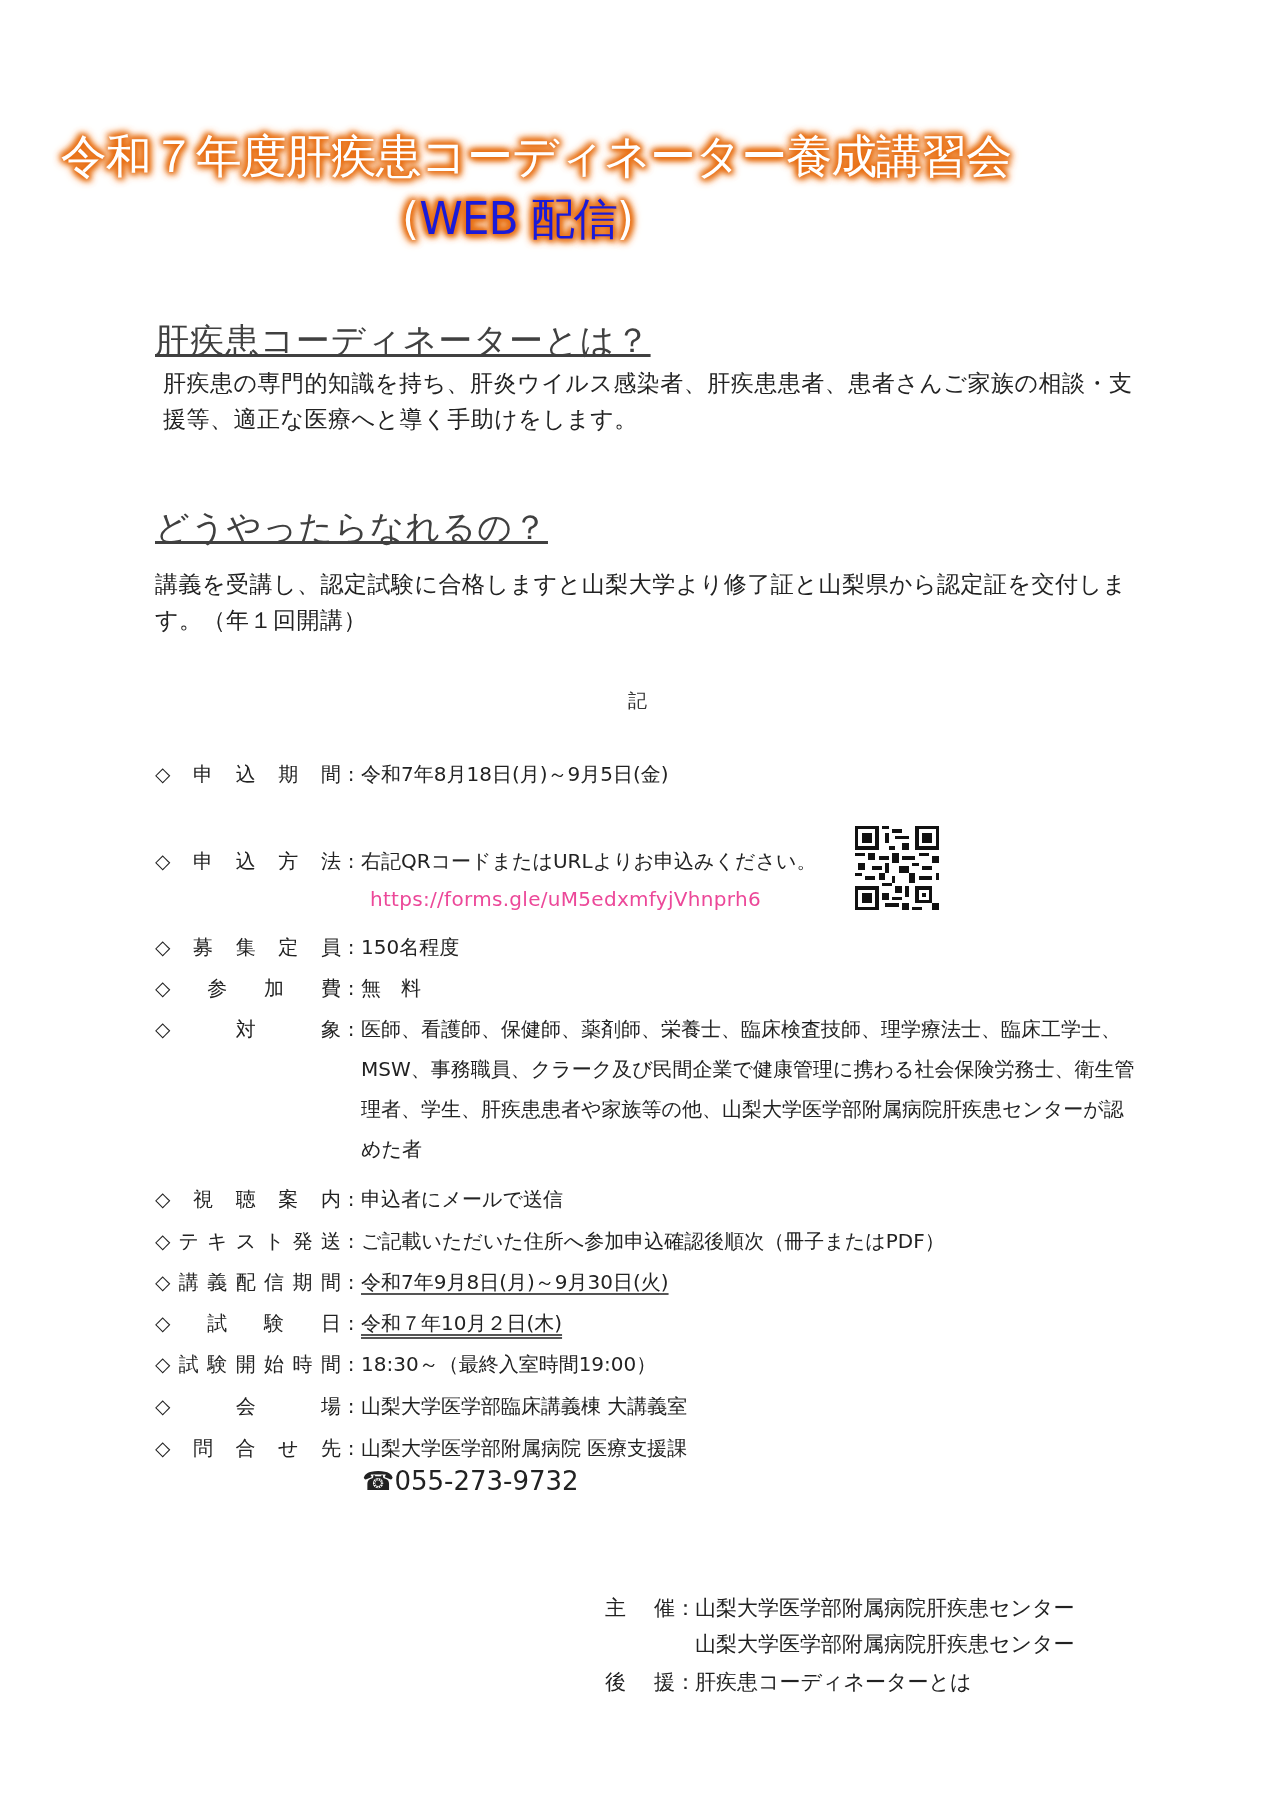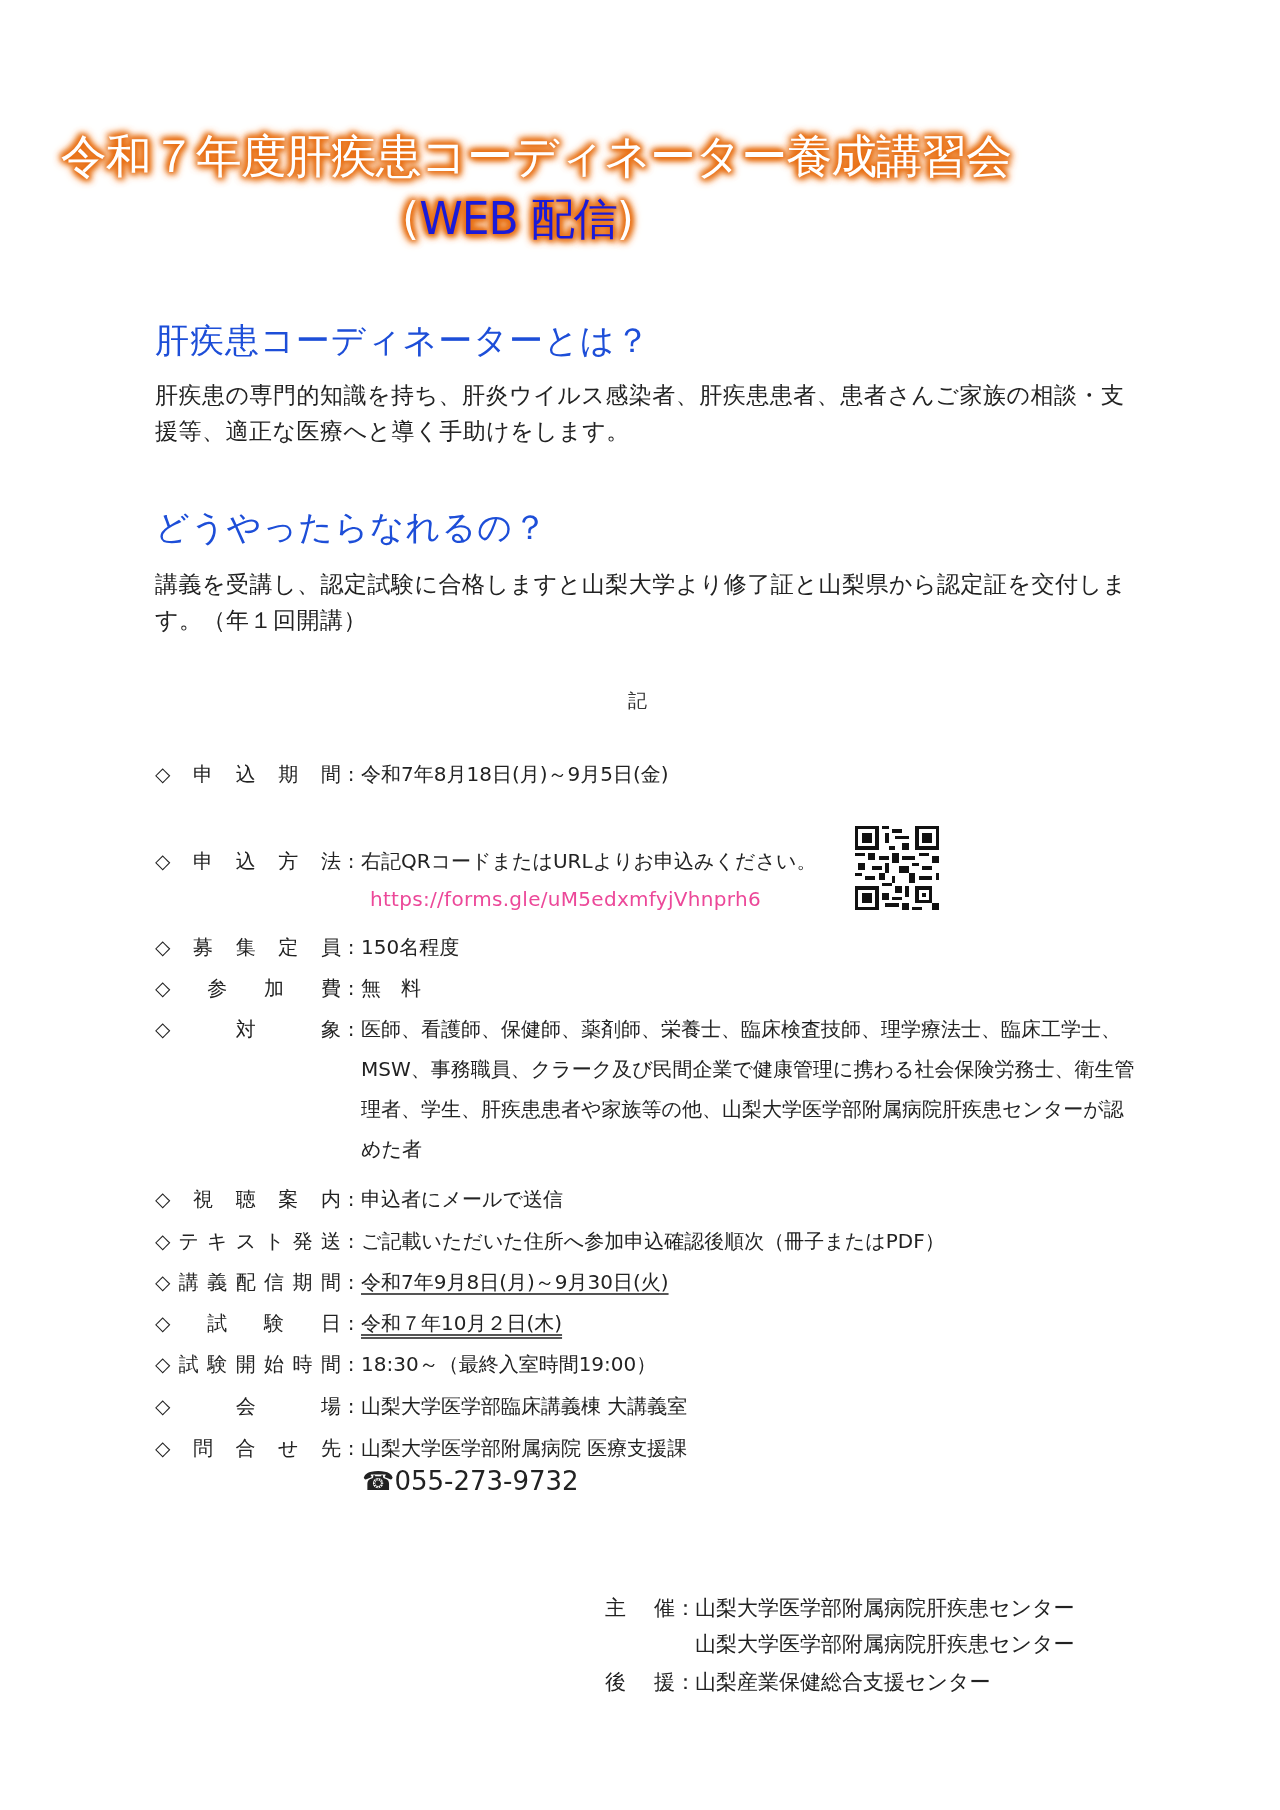--- a/index.html
+++ b/index.html
@@ -24,22 +24,23 @@
     font-size: 44px; line-height: 54px;
     text-shadow:
       0 0 4px #e86d12, 0 0 6px #e86d12, 0 0 8px #e86d12,
       0 0 10px #ee7a1c, 0 0 12px #f08a2a, 2px 2px 6px #e06a10, -2px -2px 6px #e06a10;
   }
   .subtitle .paren { color: #ffffff; }
   .subtitle .web { color: #1a1ad8; letter-spacing: -1px; }
 
   
   .heading {
-    left: 155px; font-size: 34px; line-height: 44px; color: #1d4ed8;
+    left: 155px; font-size: 34px; line-height: 44px; color: #404040;
     letter-spacing: 1px;
+    text-decoration: underline;
   }
   .para {
     left: 155px; width: 990px; font-size: 23px; line-height: 36px;
     color: #222222; letter-spacing: 0.5px;
   }
 
   .ki { left: 628px; top: 688px; font-size: 19px; color: #333; }
 
   
   .row { left: 155px; font-size: 20px; line-height: 28px; color: #222; display: flex; }
@@ -64,21 +65,21 @@
 </style>
 </head>
 <body>
 
 <div class="abs title">令和７年度肝疾患コーディネーター養成講習会</div>
 <div class="abs subtitle">
   <span class="paren">(</span><span class="web">WEB 配信</span><span class="paren">)</span>
 </div>
 
 <div class="abs heading" style="top:318px;">肝疾患コーディネーターとは？</div>
-<div class="abs para" style="top:377px;">肝疾患の専門的知識を持ち、肝炎ウイルス感染者、肝疾患患者、患者さんご家族の相談・支援等、適正な医療へと導く手助けをします。</div>
+<div class="abs para" style="top:365px;margin-left:8px;">肝疾患の専門的知識を持ち、肝炎ウイルス感染者、肝疾患患者、患者さんご家族の相談・支援等、適正な医療へと導く手助けをします。</div>
 
 <div class="abs heading" style="top:505px;">どうやったらなれるの？</div>
 <div class="abs para" style="top:566px;">講義を受講し、認定試験に合格しますと山梨大学より修了証と山梨県から認定証を交付します。（年１回開講）</div>
 
 <div class="abs ki">記</div>
 
 <div id="details">
     <div class="abs row" style="top: 760px;">
       <span class="label">
         <span>◇</span>
@@ -279,14 +280,14 @@
     <span>山梨大学医学部附属病院肝疾患センター</span><br>
     <span>山梨大学医学部附属病院肝疾患センター</span>
   </span>
 </div>
 <div class="abs org" style="top:1664px;">
   <span class="olabel">
     <span>後</span>
       <span>援</span>
   </span>
   <span class="ocolon">：</span>
-  <span>山梨産業保健総合支援センター</span>
+  <span>肝疾患コーディネーターとは</span>
 </div>
 
 </body></html>

